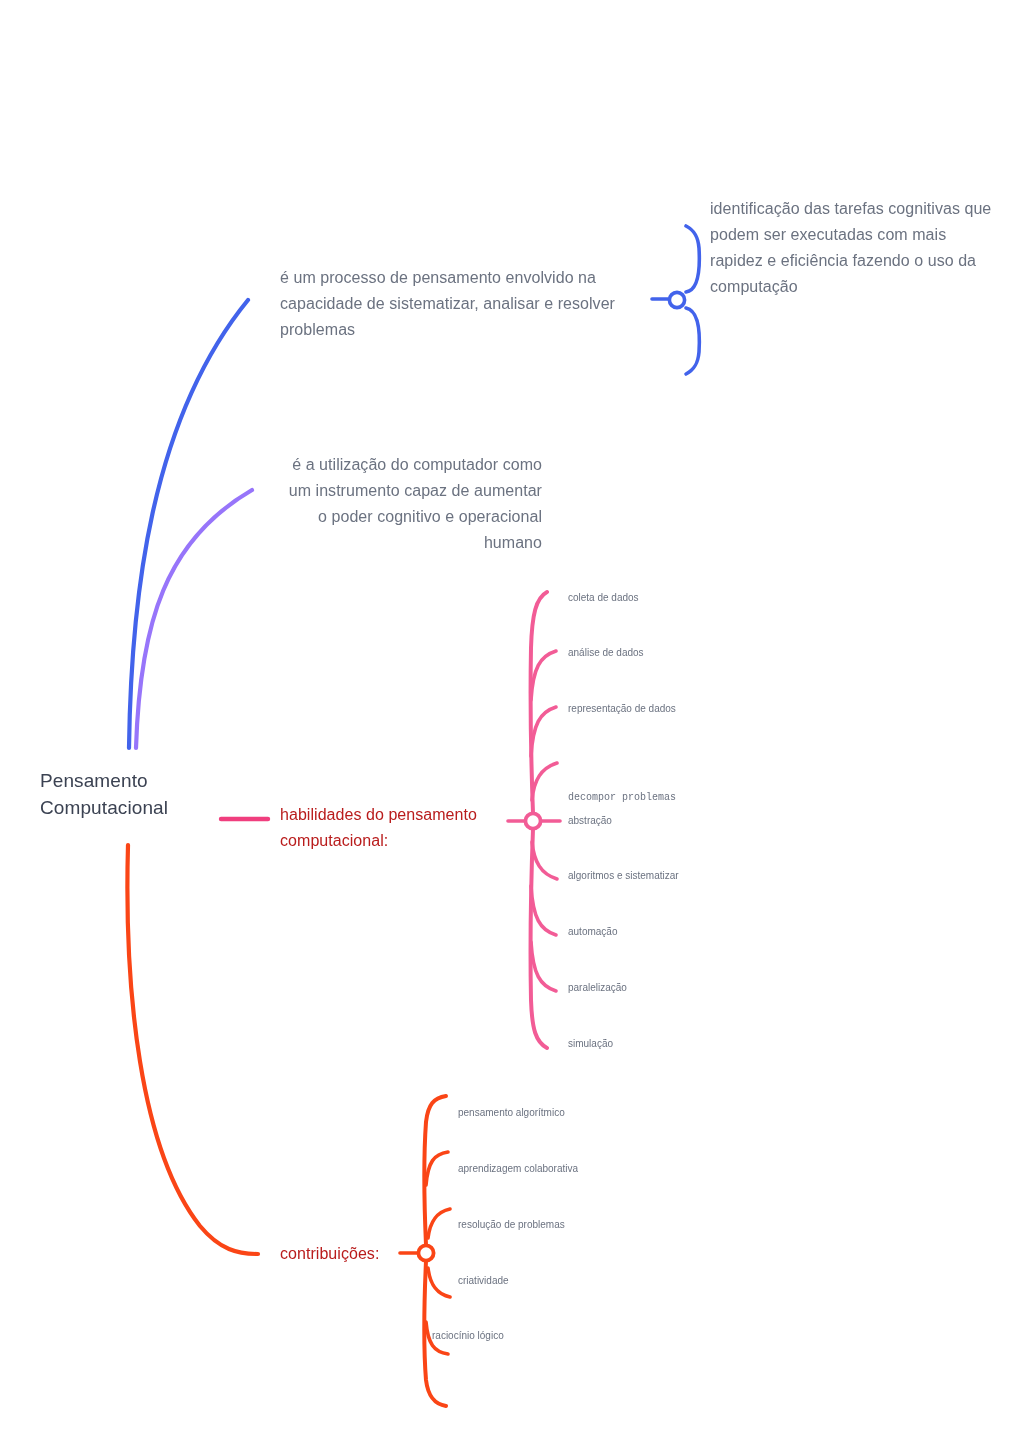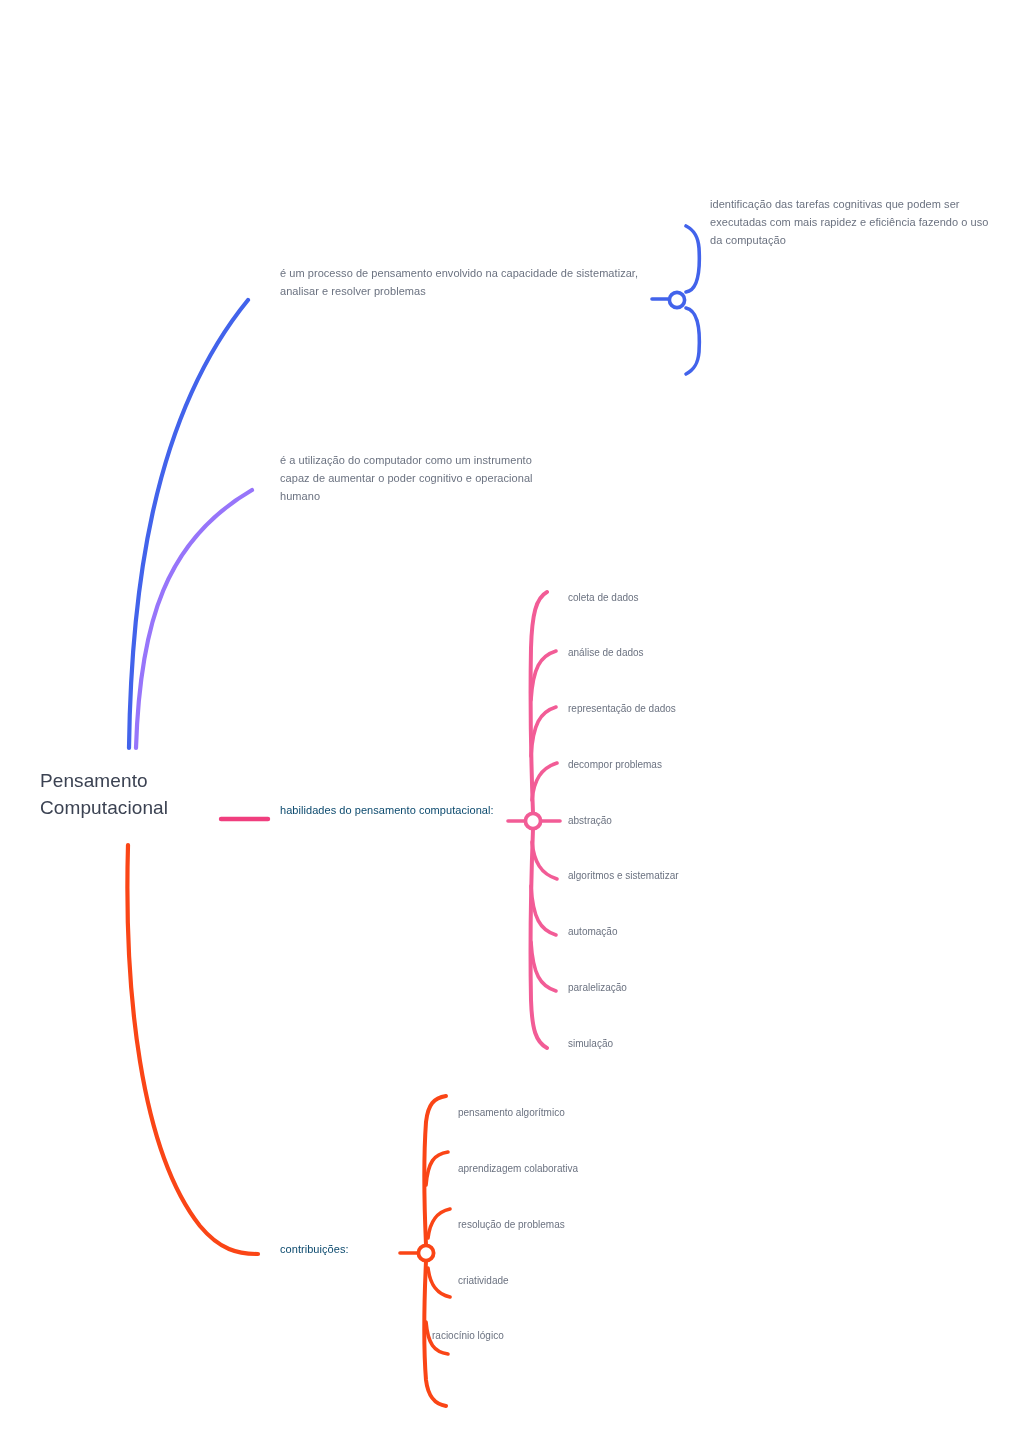--- a/index.html
+++ b/index.html
@@ -43,37 +43,37 @@
     letter-spacing: 0.1px;
   }
   .root-title .line {
     display: block;
     white-space: nowrap;
   }
   
   .node-text {
     position: absolute;
     color: #6b7280;
-    font-size: 11px;
+    font-size: 16px;
     line-height: 1.62;
     letter-spacing: 0.05px;
   }
   .node-text.mid {
-    color: #0c4a6e;
+    color: #b91c1c;
   }
   .leaf {
     position: absolute;
     color: #6b7280;
     font-size: 10px;
     line-height: 1.6;
     white-space: nowrap;
   }
   
   #txt-branch-blue   { left: 280px; top: 265px;  width: 372px; }
-  #txt-branch-purple { left: 280px; top: 452px;  width: 262px; }
+  #txt-branch-purple { left: 280px; top: 452px;  width: 262px; text-align: right; }
   #txt-branch-pink   { left: 280px; top: 802px;  width: 232px; }
   #txt-branch-red    { left: 280px; top: 1241px; width: 190px; }
   #txt-blue-sub-0    { left: 710px; top: 196px;  width: 285px; }
   #txt-blue-sub-1    { left: 710px; top: 316px;  width: 285px; }
 </style>
 </head>
 <body>
 
 <div id="mindmap">
 
@@ -137,21 +137,21 @@
   <div class="node-text mid" id="txt-branch-pink">habilidades do pensamento computacional:</div>
 
   <div class="node-text mid" id="txt-branch-red">contribuições:</div>
 
   <div class="node-text" id="txt-blue-sub-0">identificação das tarefas cognitivas que podem ser executadas com mais rapidez e eficiência fazendo o uso da computação</div>
 
 
   <div class="leaf" style="left:568px; top:590px;">coleta de dados</div>
   <div class="leaf" style="left:568px; top:645px;">análise de dados</div>
   <div class="leaf" style="left:568px; top:701px;">representação de dados</div>
-  <div class="leaf" style="left:568px; top:757px;">decompor problemas</div>
+  <div class="leaf" style="left:568px; top:790px;font-family:Liberation Mono, monospace;">decompor problemas</div>
   <div class="leaf" style="left:568px; top:813px;">abstração</div>
   <div class="leaf" style="left:568px; top:868px;">algoritmos e sistematizar</div>
   <div class="leaf" style="left:568px; top:924px;">automação</div>
   <div class="leaf" style="left:568px; top:980px;">paralelização</div>
   <div class="leaf" style="left:568px; top:1036px;">simulação</div>
 
   <div class="leaf" style="left:458px; top:1105px;">pensamento algorítmico</div>
   <div class="leaf" style="left:458px; top:1161px;">aprendizagem colaborativa</div>
   <div class="leaf" style="left:458px; top:1217px;">resolução de problemas</div>
   <div class="leaf" style="left:458px; top:1273px;">criatividade</div>

